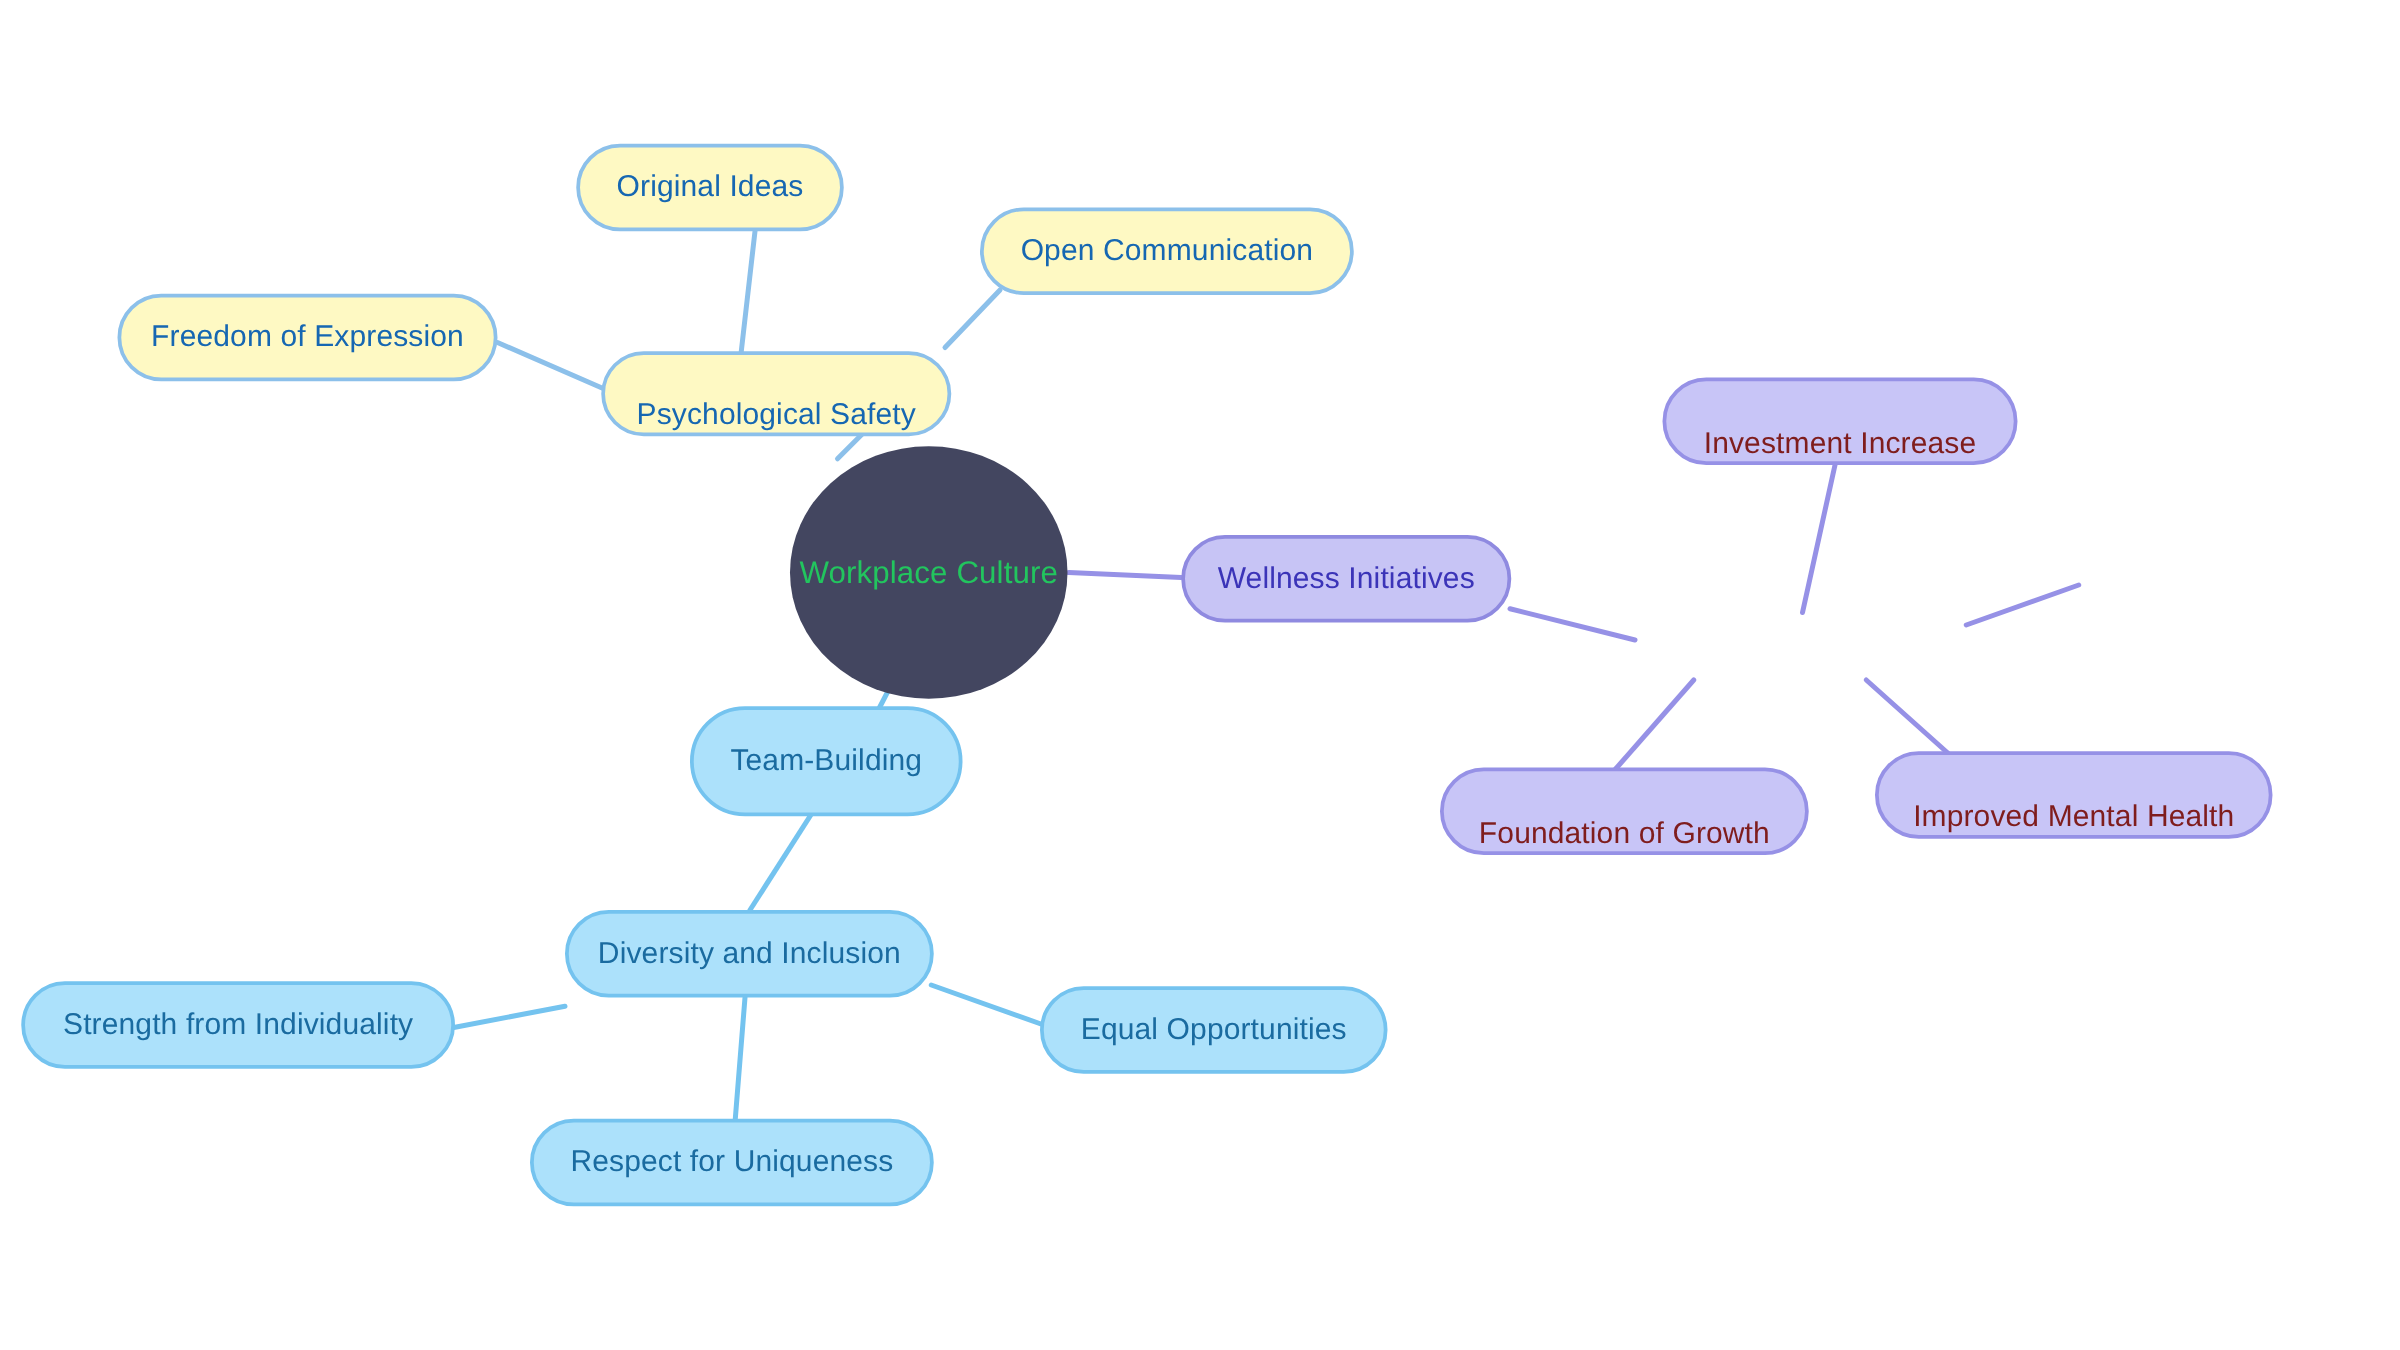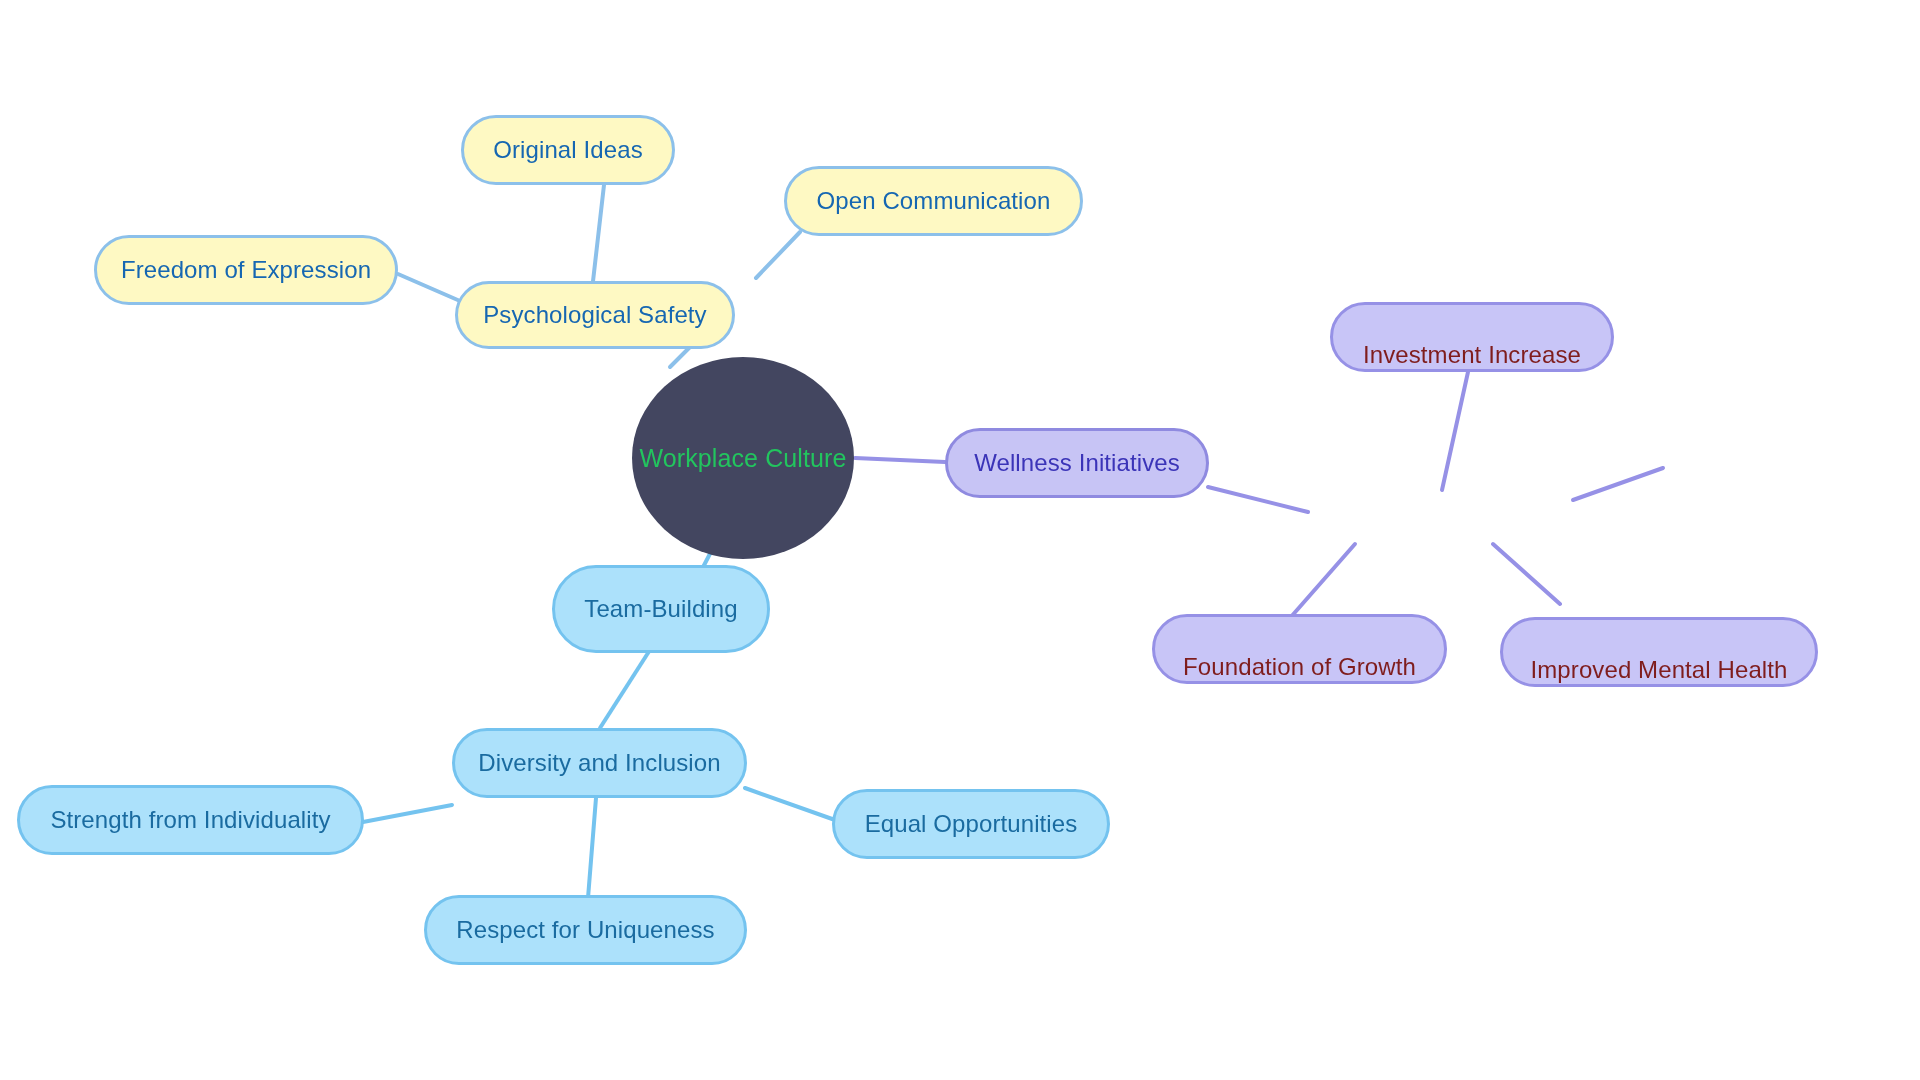--- a/index.html
+++ b/index.html
@@ -110,21 +110,21 @@
 
     <path d="M 1355 544 L 1290 618" fill="none" stroke="#9691e6" stroke-width="4" stroke-linecap="round"></path>
 
     <path d="M 1493 544 L 1560 604" fill="none" stroke="#9691e6" stroke-width="4" stroke-linecap="round"></path>
   </svg>
 
   <div class="node node-root" style="left:632px; top:357px; width:222px; height:202px;">
     <span>Workplace Culture</span>
   </div>
 
-  <div class="node node-pill blue-branch" style="left:455px; top:281px; width:280px; height:68px;">
+  <div class="node node-pill blue-branch" style="left:481px; top:281px; width:280px; height:68px;align-items:flex-end;">
     <span>Psychological Safety</span>
   </div>
 
   <div class="node node-pill blue-branch" style="left:461px; top:115px; width:214px; height:70px;">
     <span>Original Ideas</span>
   </div>
 
   <div class="node node-pill blue-branch" style="left:784px; top:166px; width:299px; height:70px;">
     <span>Open Communication</span>
   </div>
@@ -160,17 +160,17 @@
 
   <div class="node node-pill purple-leaf" style="left:1330px; top:302px; width:284px; height:70px;">
     <span>Investment Increase</span>
   </div>
 
 
   <div class="node node-pill purple-leaf" style="left:1152px; top:614px; width:295px; height:70px;">
     <span>Foundation of Growth</span>
   </div>
 
-  <div class="node node-pill purple-leaf" style="left:1500px; top:601px; width:318px; height:70px;margin-top:16px;">
+  <div class="node node-pill purple-leaf" style="left:1500px; top:601px; width:318px; height:70px;">
     <span>Improved Mental Health</span>
   </div>
 
 </div>
 
 </body></html>

